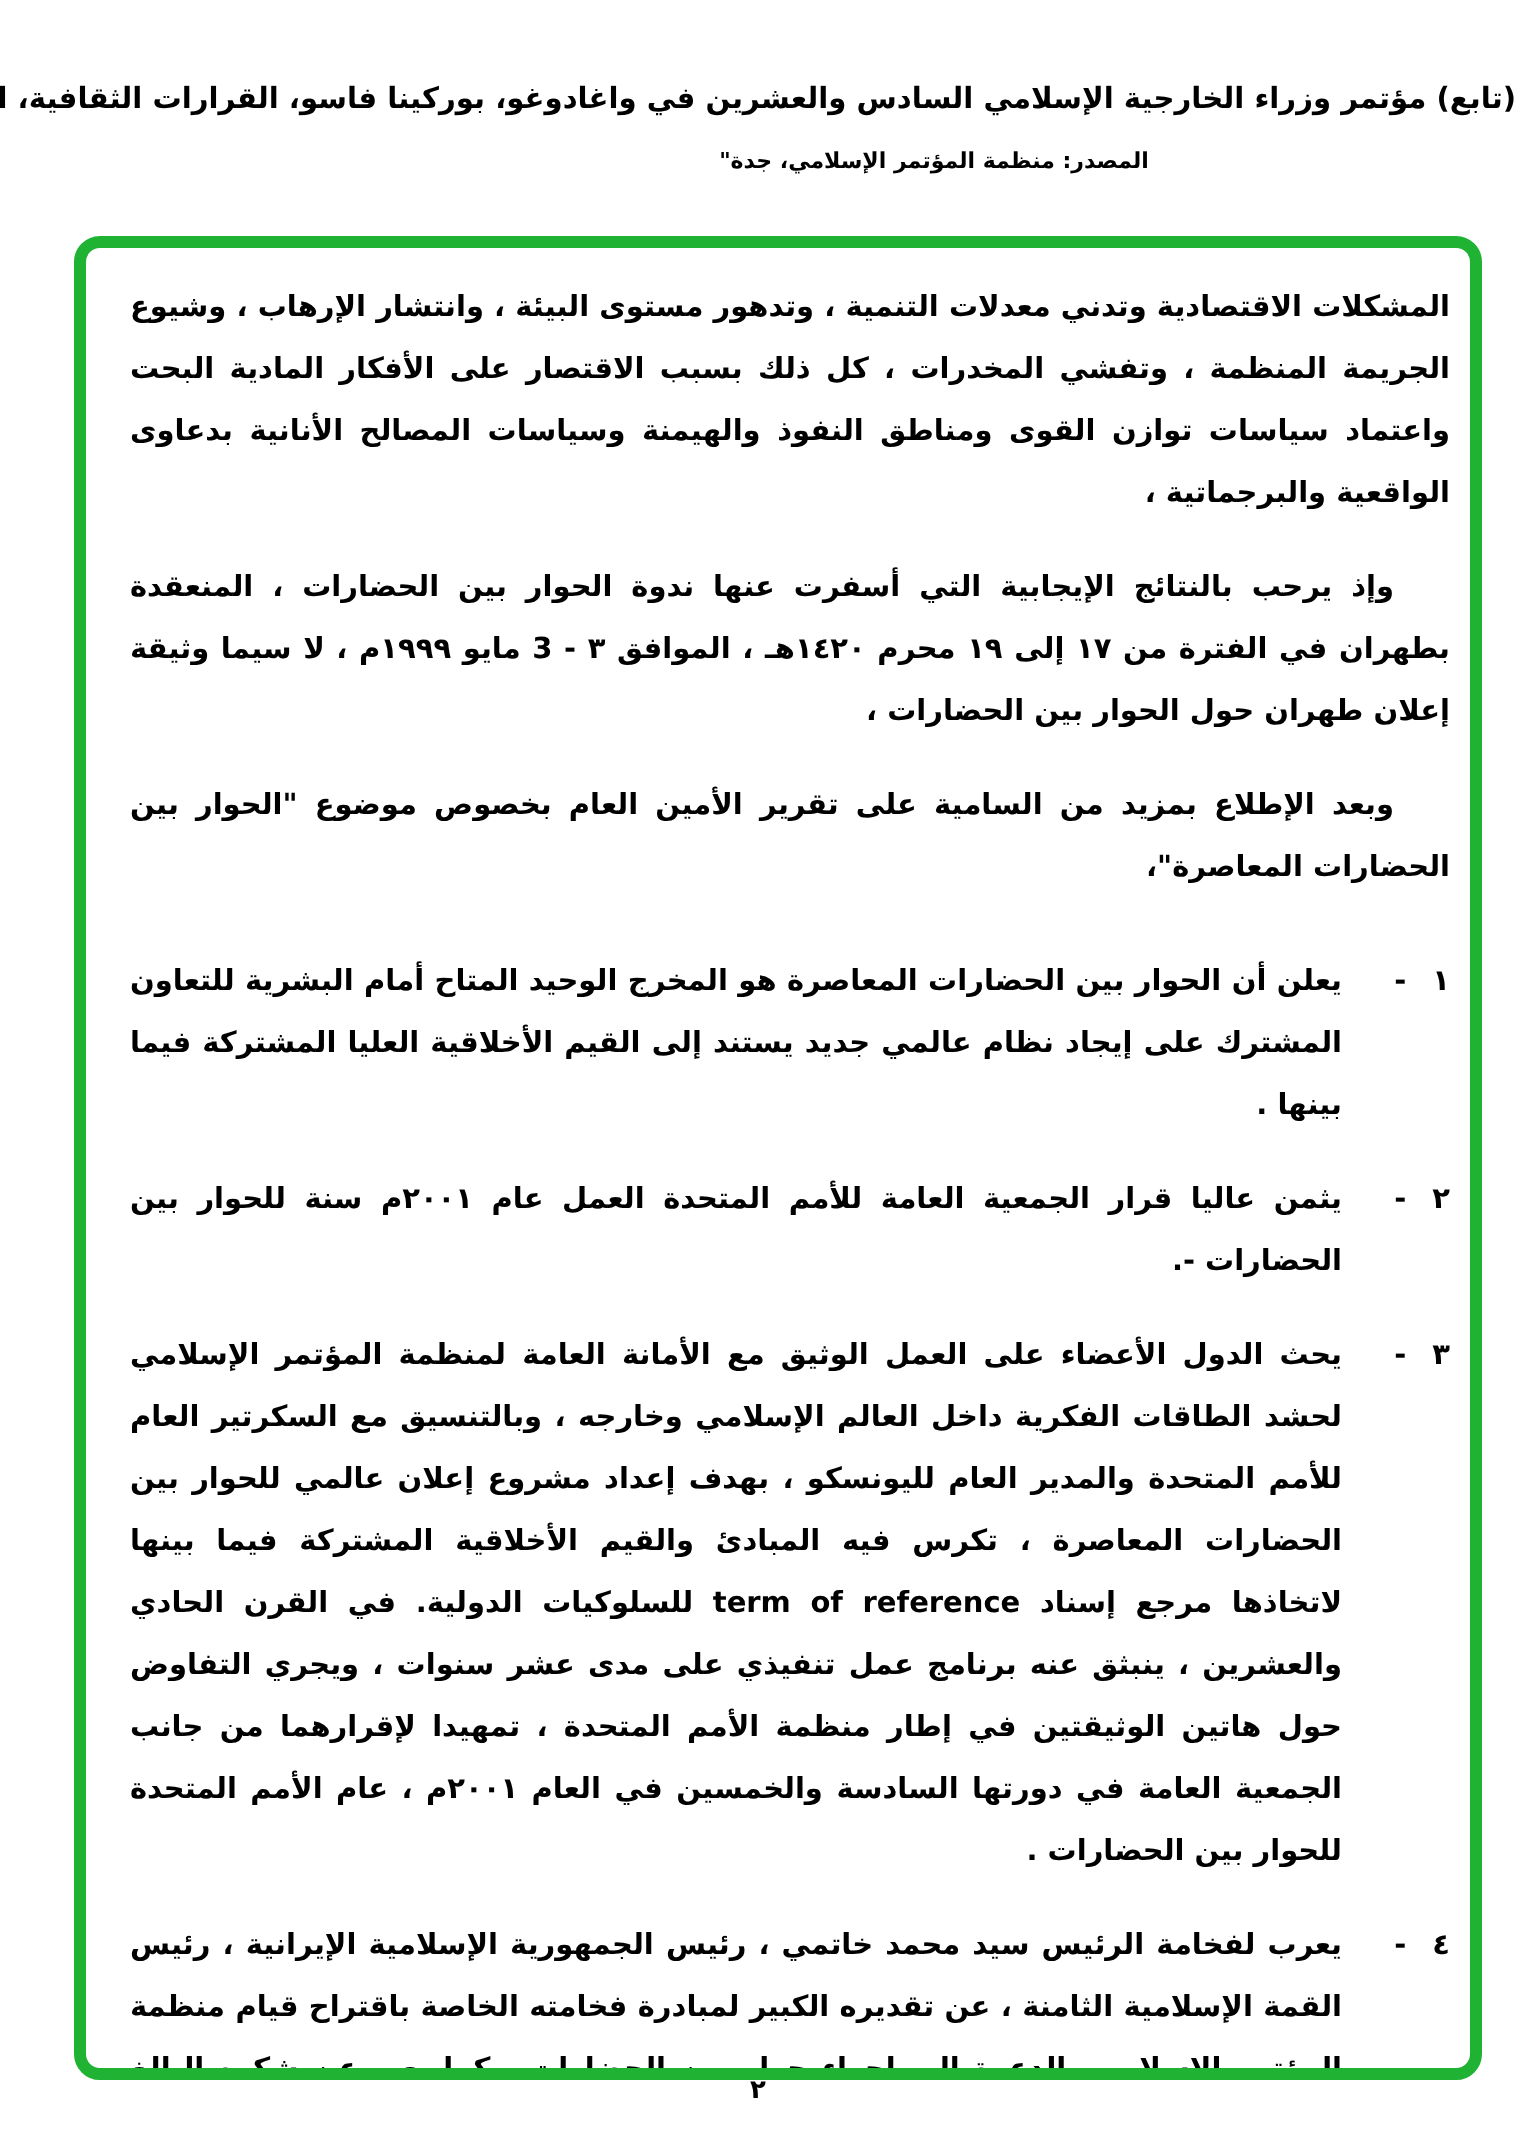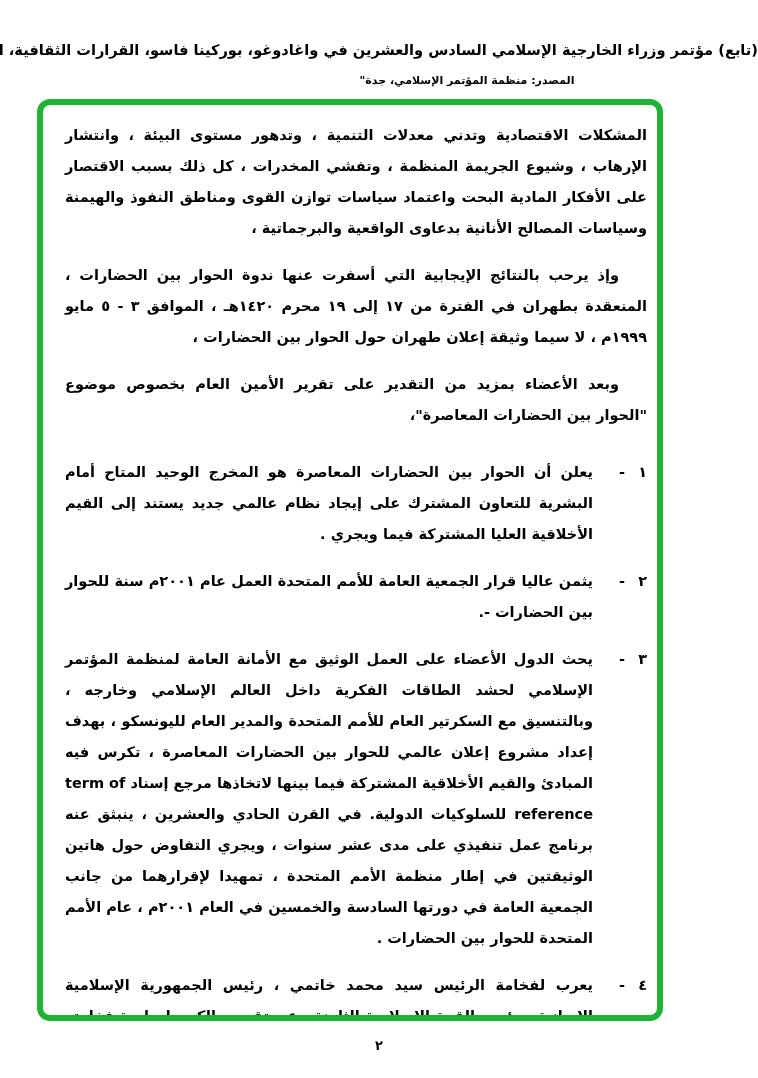--- a/index.html
+++ b/index.html
@@ -34,22 +34,22 @@
     left: 88px;              
     font-size: 11px;
     line-height: 14px;
     white-space: nowrap;
   }
 
   
   .frame {
     position: absolute;
     left: 37px;
-    top: 99px;
-    width: 626px;
+    top: 118px;
+    width: 704px;
     height: 922px;
     border: 6px solid #1fb233;
     border-radius: 13px;
     background: #ffffff;
     overflow: hidden;
   }
   .content {
     padding: 15px 10px 0 22px;
     font-size: 14.5px;
     font-weight: bold;
@@ -99,27 +99,27 @@
     <div class="header-source-wrap">
       <span class="header-source">المصدر:  منظمة المؤتمر الإسلامي، جدة"</span>
     </div>
   </header>
 
   <div class="frame">
     <div class="content">
 
       <p class="para">المشكلات الاقتصادية وتدني معدلات التنمية ، وتدهور مستوى البيئة ، وانتشار الإرهاب ، وشيوع الجريمة المنظمة ، وتفشي المخدرات ، كل ذلك بسبب الاقتصار على الأفكار المادية البحت واعتماد سياسات توازن القوى ومناطق النفوذ والهيمنة وسياسات المصالح الأنانية بدعاوى الواقعية والبرجماتية ،</p>
 
-      <p class="para indent">وإذ يرحب بالنتائج الإيجابية التي أسفرت عنها ندوة الحوار بين الحضارات ، المنعقدة بطهران في الفترة من ١٧ إلى ١٩ محرم ١٤٢٠هـ ، الموافق ٣ - ٥ مايو ١٩٩٩م ، لا سيما وثيقة إعلان طهران حول الحوار بين الحضارات ،</p>
+      <p class="para indent">وإذ يرحب بالنتائج الإيجابية التي أسفرت عنها ندوة الحوار بين الحضارات ، المنعقدة بطهران في الفترة من ١٧ إلى ١٩ محرم ١٤٢٠هـ ، الموافق ٣ - 3 مايو ١٩٩٩م ، لا سيما وثيقة إعلان طهران حول الحوار بين الحضارات ،</p>
 
-      <p class="para indent pre-last">وبعد الأعضاء بمزيد من التقدير على تقرير الأمين العام بخصوص موضوع "الحوار بين الحضارات المعاصرة"،</p>
+      <p class="para indent pre-last">وبعد الإطلاع بمزيد من السامية على تقرير الأمين العام بخصوص موضوع "الحوار بين الحضارات المعاصرة"،</p>
 
       <div class="item">
         <span class="num">١ -</span>
-        <span class="txt">يعلن أن الحوار بين الحضارات المعاصرة هو المخرج الوحيد المتاح أمام البشرية للتعاون المشترك على إيجاد نظام عالمي جديد يستند إلى القيم الأخلاقية العليا المشتركة فيما ويجري .</span>
+        <span class="txt">يعلن أن الحوار بين الحضارات المعاصرة هو المخرج الوحيد المتاح أمام البشرية للتعاون المشترك على إيجاد نظام عالمي جديد يستند إلى القيم الأخلاقية العليا المشتركة فيما بينها .</span>
       </div>
 
       <div class="item">
         <span class="num">٢ -</span>
         <span class="txt">يثمن عاليا قرار الجمعية العامة للأمم المتحدة العمل عام ٢٠٠١م سنة للحوار بين الحضارات -.</span>
       </div>
 
       <div class="item">
         <span class="num">٣ -</span>
         <span class="txt">يحث الدول الأعضاء على العمل الوثيق مع الأمانة العامة لمنظمة المؤتمر الإسلامي لحشد الطاقات الفكرية داخل العالم الإسلامي وخارجه ، وبالتنسيق مع السكرتير العام للأمم المتحدة والمدير العام لليونسكو ، بهدف إعداد مشروع إعلان عالمي للحوار بين الحضارات المعاصرة ، تكرس فيه المبادئ والقيم الأخلاقية المشتركة فيما بينها لاتخاذها مرجع إسناد term of reference للسلوكيات الدولية. في القرن الحادي والعشرين ، ينبثق عنه برنامج عمل تنفيذي على مدى عشر سنوات ، ويجري التفاوض حول هاتين الوثيقتين في إطار منظمة الأمم المتحدة ، تمهيدا لإقرارهما من جانب الجمعية العامة في دورتها السادسة والخمسين في العام ٢٠٠١م ، عام الأمم المتحدة للحوار بين الحضارات .</span>

